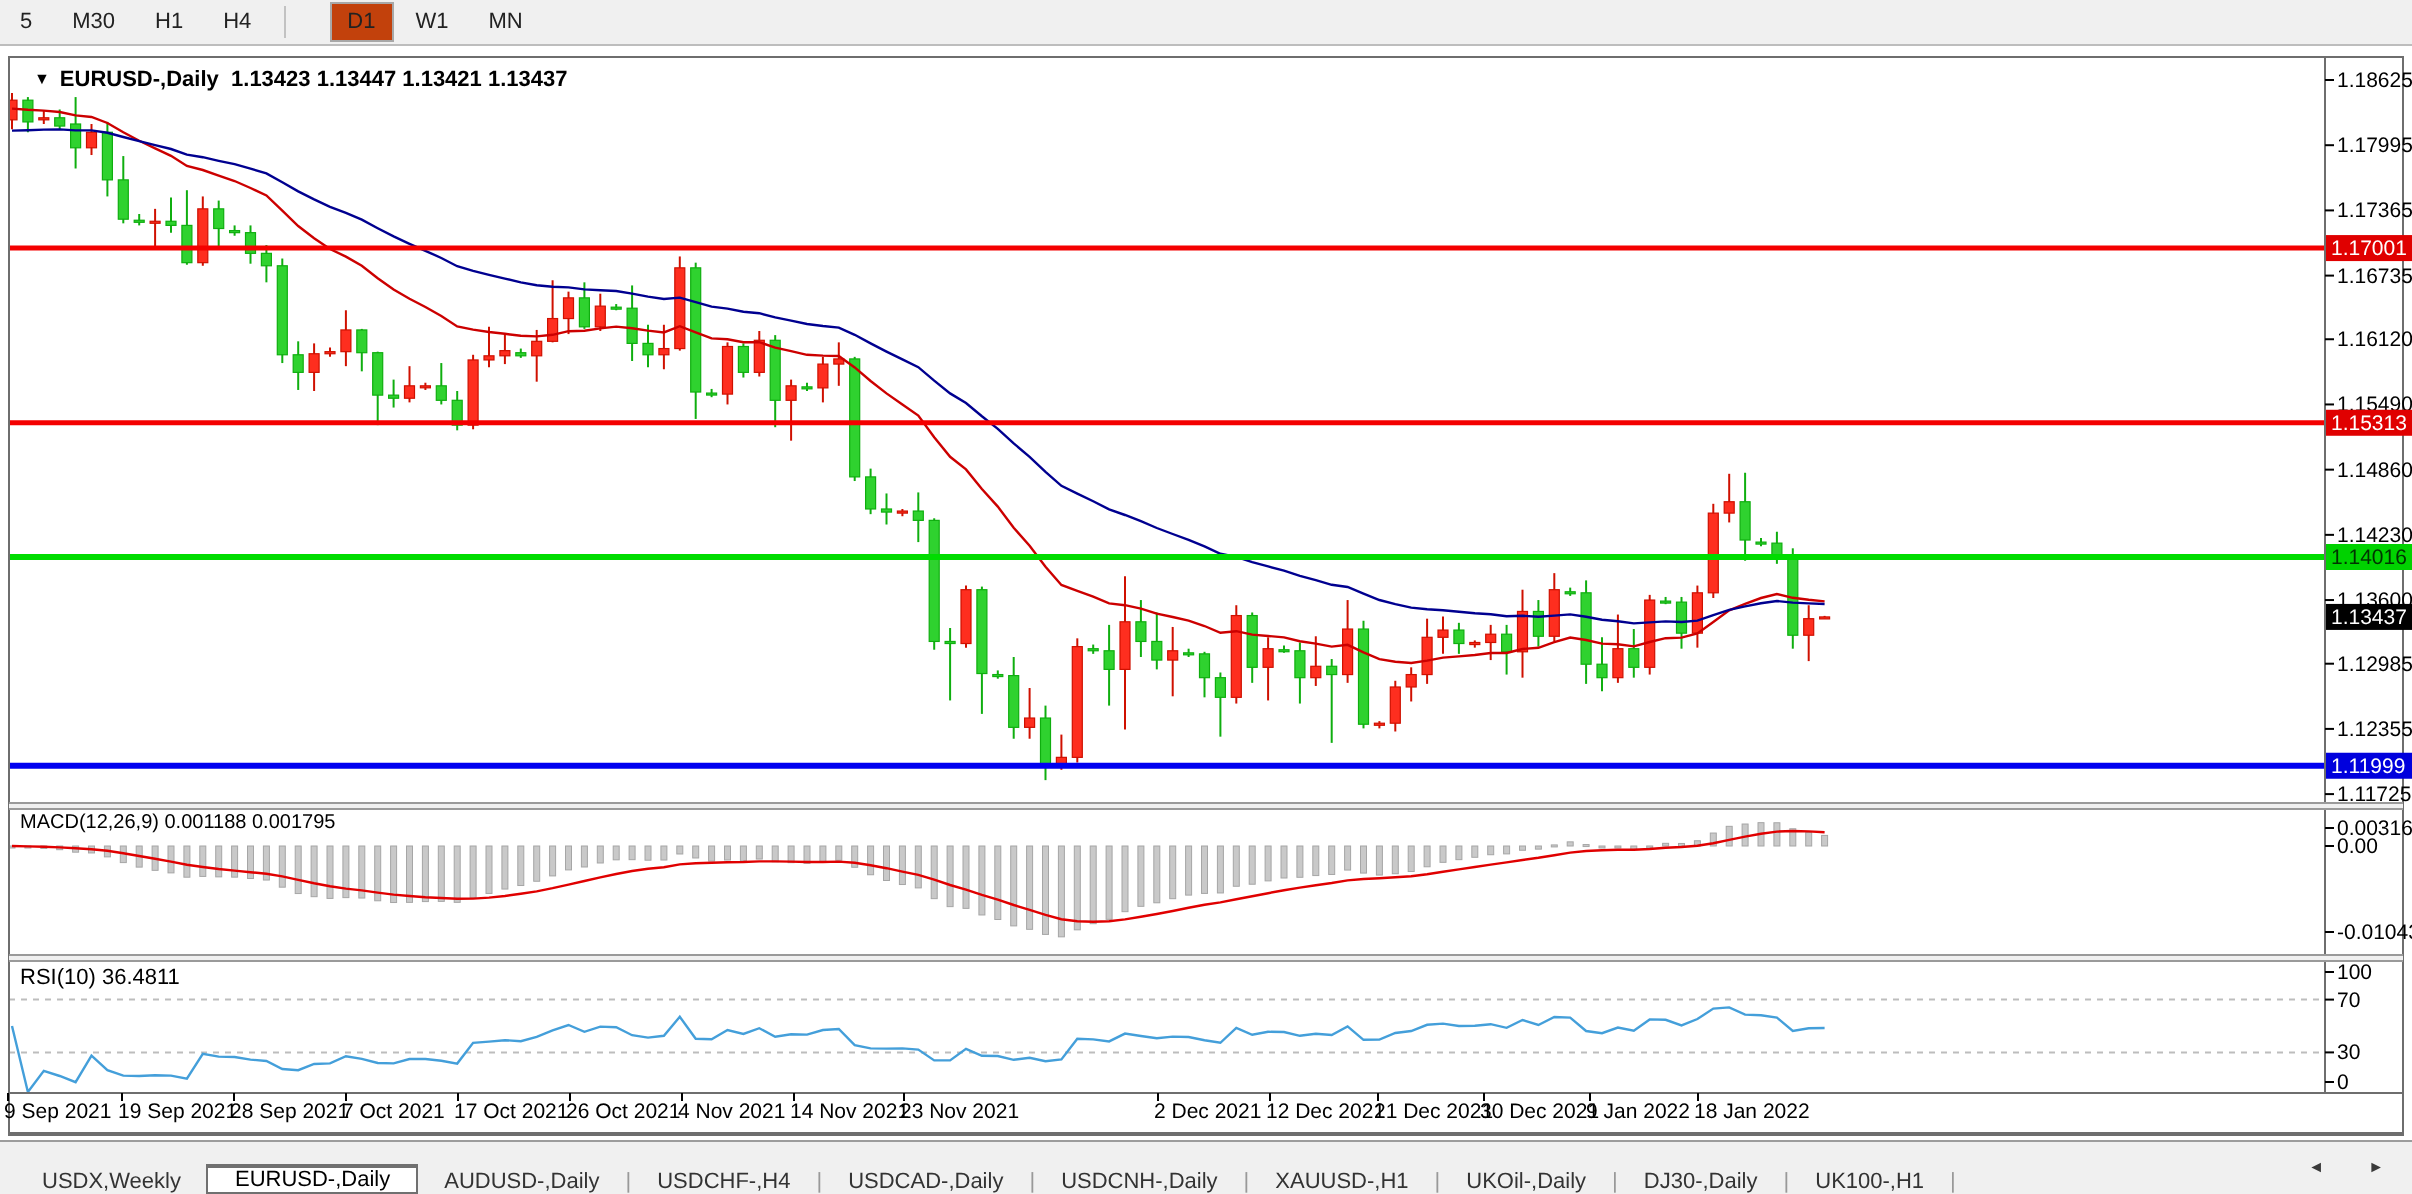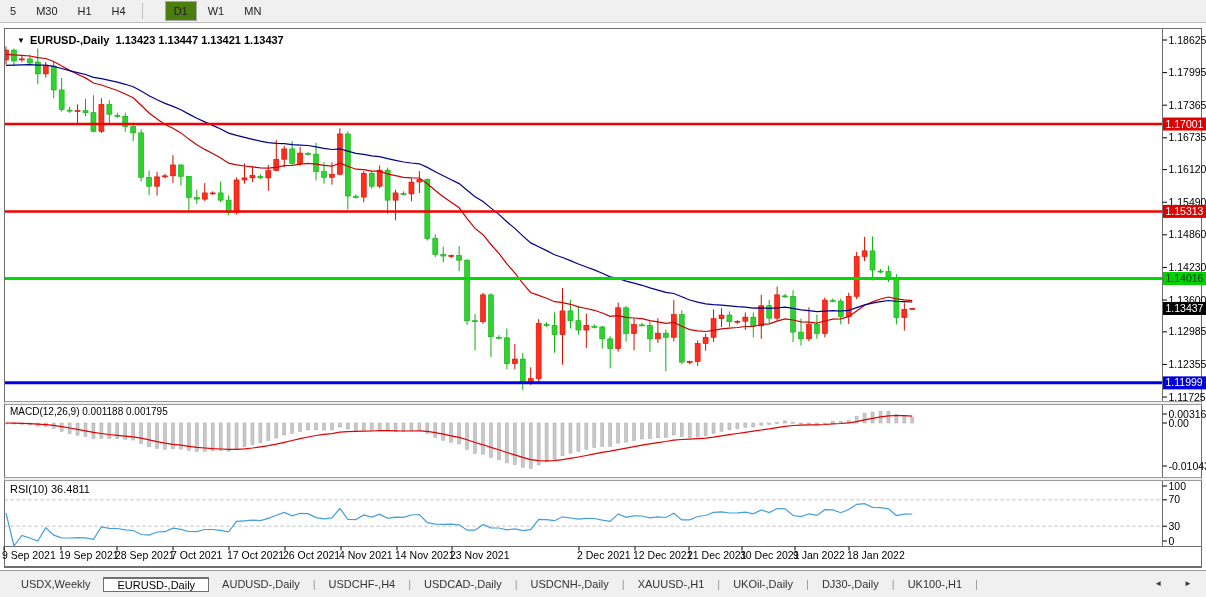--- a/index.html
+++ b/index.html
@@ -2,32 +2,32 @@
 <html><head>
 <meta charset="utf-8">
 <style>
   html,body{margin:0;padding:0;background:#ffffff;}
   #app{position:relative;width:1206px;height:597px;overflow:hidden;background:#fff;
        font-family:"Liberation Sans",sans-serif;-webkit-font-smoothing:none;}
   
   #tf-toolbar{position:absolute;left:0;top:0;width:1206px;height:22px;background:#f0f0f0;
       border-bottom:1px solid #bdbdbd;display:flex;align-items:center;font-size:11px;color:#222;}
   .tfbtn{padding:2px 8px;margin:0 1px;border:1px solid transparent;line-height:14px;cursor:default;}
-  .tfbtn.active{background:#4d7c0f;border:1px solid #a8a8a8;margin-left:16px;}
+  .tfbtn.active{background:#c2410c;border:1px solid #a8a8a8;margin-left:16px;}
   .tfsep{width:1px;height:16px;background:#c2c2c2;margin:0 6px;}
   
   #chart-frame{position:absolute;left:4px;top:28px;width:1196px;height:538px;border:1px solid #6e6e6e;background:#fff;}
   #chart-title{position:absolute;left:17px;top:34px;font-size:11px;font-weight:bold;color:#000;z-index:5;white-space:nowrap;}
   #chart-title .caret{font-size:8px;vertical-align:1px;margin-right:5px;}
   #macd-label{position:absolute;left:10px;top:406px;font-size:10px;color:#000;z-index:5;white-space:nowrap;}
   #rsi-label{position:absolute;left:10px;top:483px;font-size:11px;color:#000;z-index:5;white-space:nowrap;}
   svg{position:absolute;left:0;top:0;z-index:2;}
   
   #tab-bar{position:absolute;left:0;top:570px;width:1206px;height:26px;background:#f0f0f0;
-      border-top:1px solid #9c9c9c;display:flex;align-items:center;font-size:11px;color:#333;}
+      border-top:1px solid #9c9c9c;display:flex;align-items:flex-end;font-size:11px;color:#333;}
   .tab{display:flex;align-items:center;padding:0 13px;cursor:default;white-space:nowrap;}
   .tab.active{background:#ffffff;border:1px solid #707070;border-top-width:2px;color:#000;}
   .tabsep{display:flex;align-items:center;color:#999;}
   #tab-arrows{position:absolute;right:14px;top:570px;height:26px;display:flex;align-items:center;gap:22px;z-index:6;}
   #tab-arrows span{font-size:8px;color:#3a3a3a;cursor:default;}
 </style>
 </head>
 <body>
 
 <div id="app">

